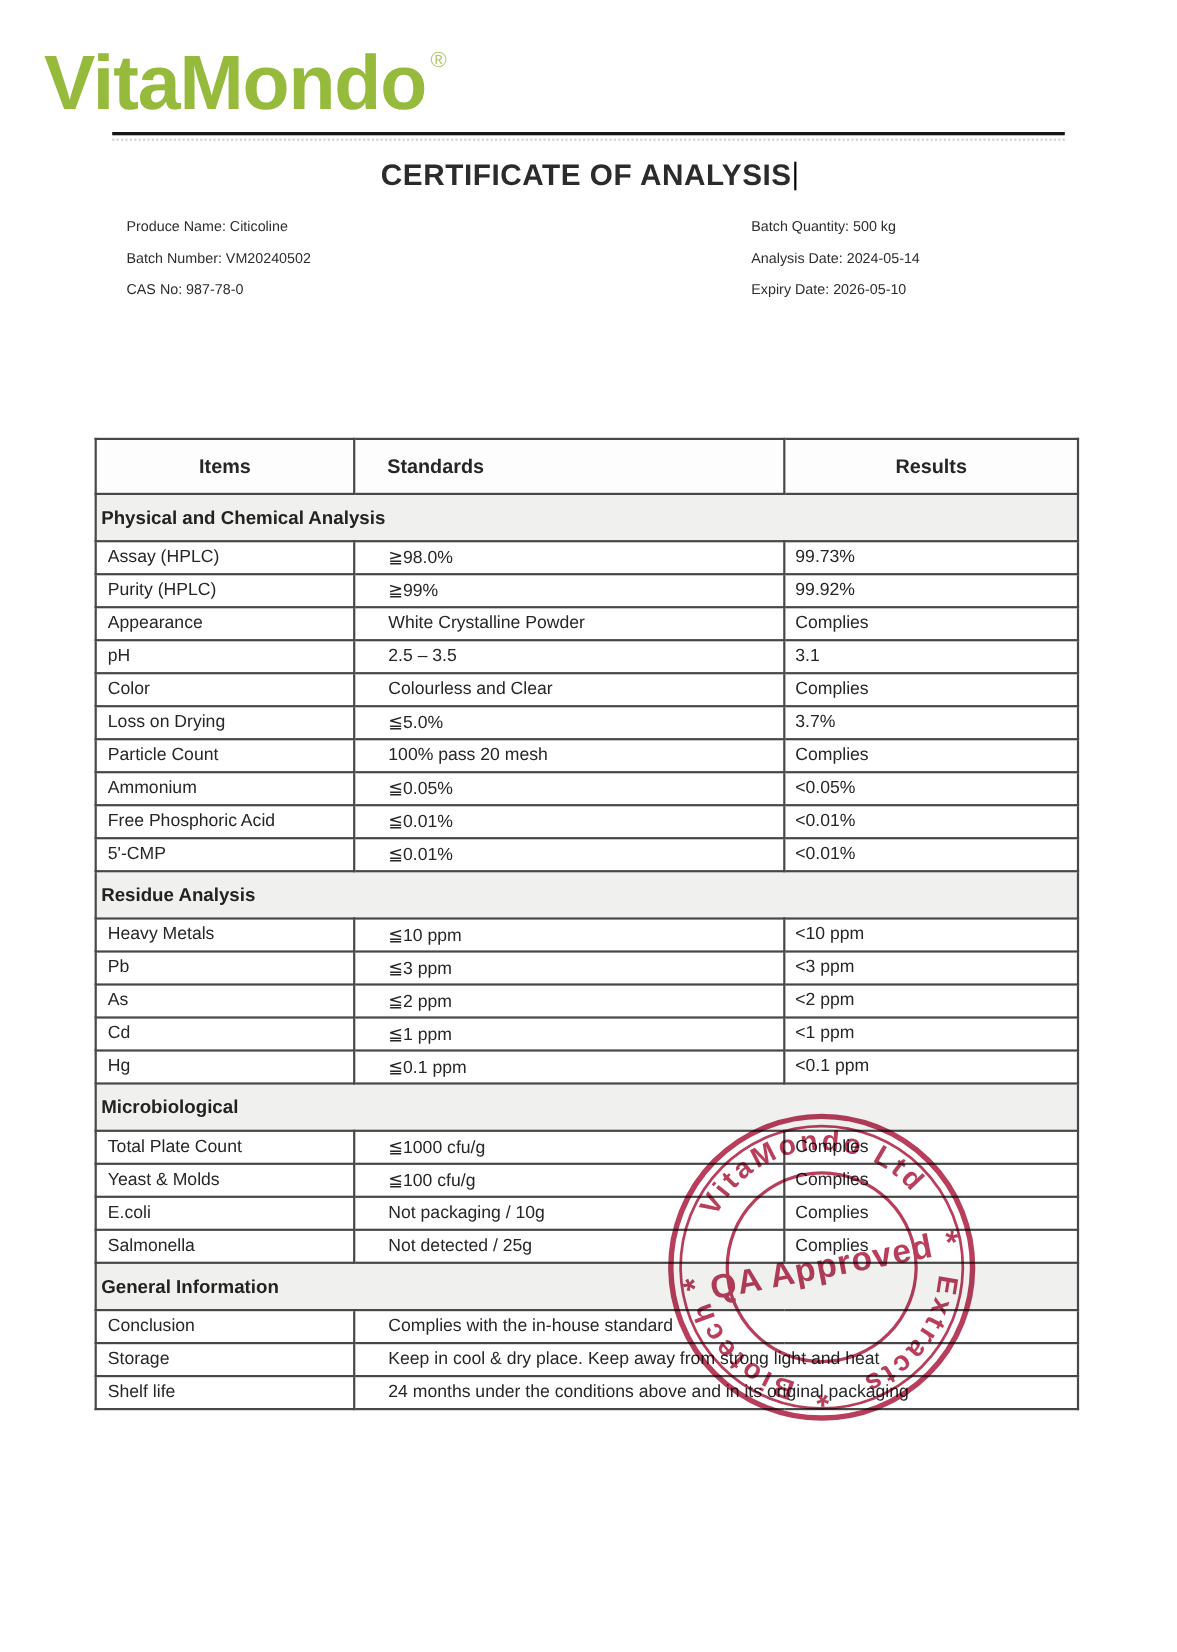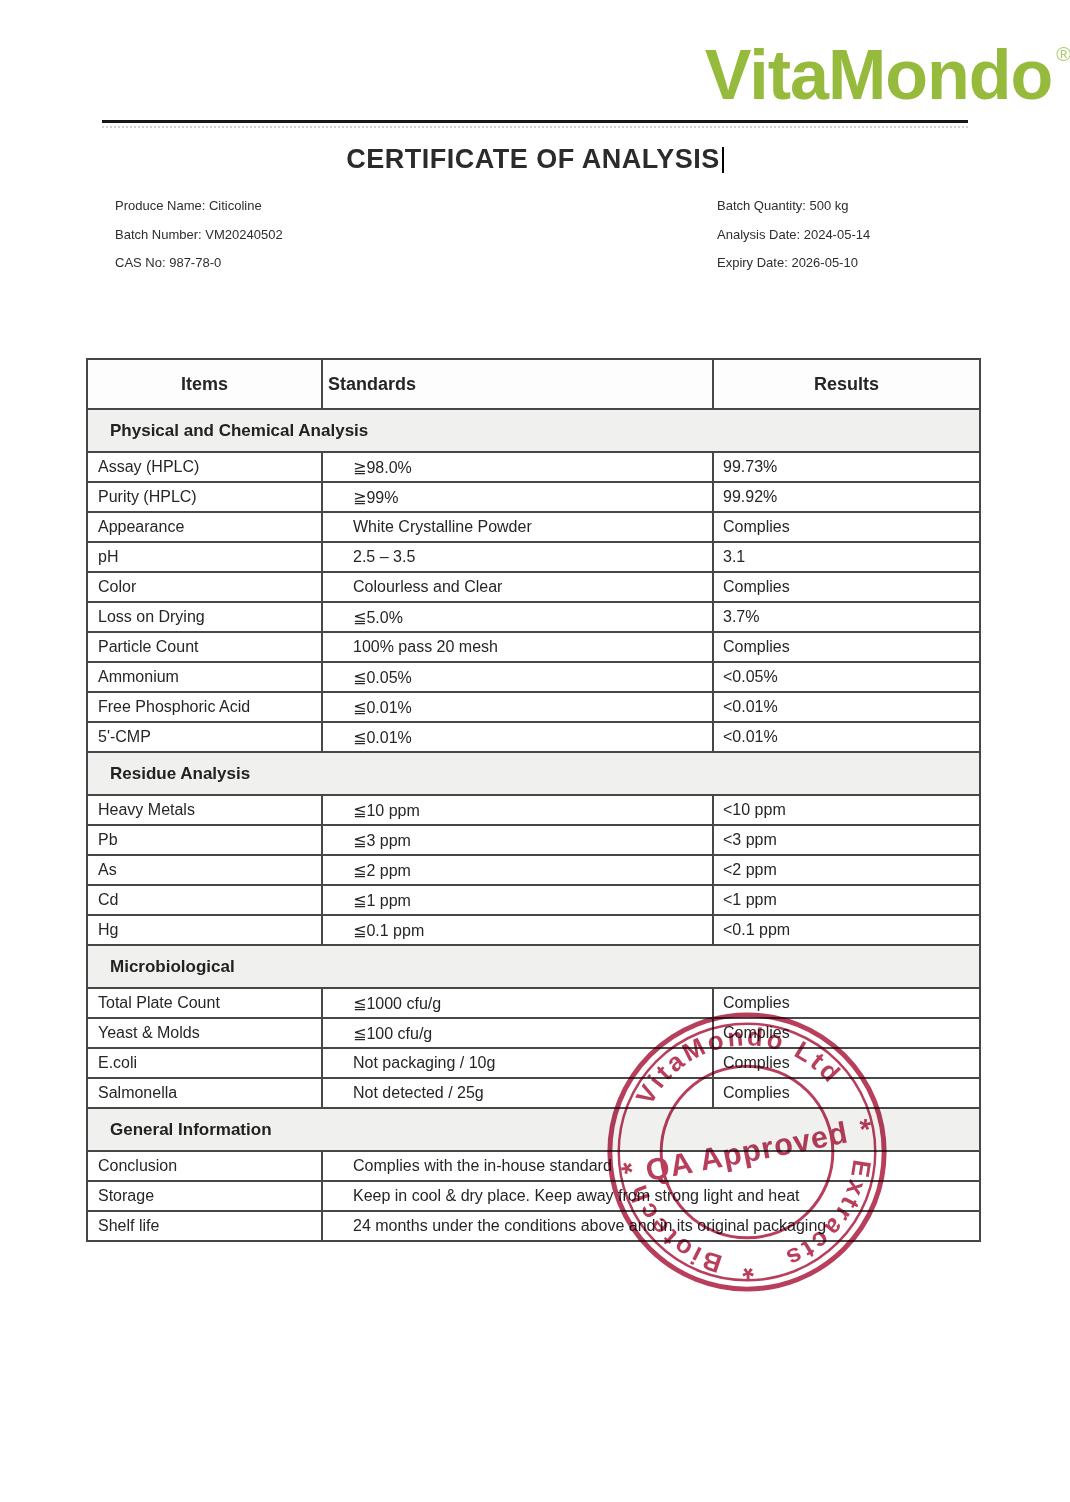--- a/index.html
+++ b/index.html
@@ -15,22 +15,23 @@
     position:relative;
     width:1070px;height:1502px;
     background:#ffffff;
     font-family:"Liberation Sans","DejaVu Sans",sans-serif;
     color:var(--ink);
     overflow:hidden;
   }
   
   .logo-wrap{
     padding-top:40px;
-    text-align:right;
+    text-align:left;
     line-height:1;
+    padding-left:40px;
   }
   .logo{
     display:inline-block;
     font-size:70px;
     font-weight:600;
     letter-spacing:-1px;
     color:var(--brand);
   }
   .logo .rmark{
     font-size:20px;
@@ -71,55 +72,55 @@
   
   .info{
     position:relative;
     margin-top:17px;
     height:120px;
     font-size:13px;
     color:#2e2e2e;
   }
   .info-col{position:absolute;top:0;line-height:28.5px;}
   .info-left{left:115px;}
-  .info-right{left:717px;}
+  .info-right{left:683px;}
   
   table.coa{
     position:absolute;
     left:86px;top:358px;
     width:893px;
     border-collapse:collapse;
     table-layout:fixed;
     font-size:16px;
     color:var(--ink);
   }
   table.coa col.w1{width:235px;}
   table.coa col.w2{width:391px;}
   table.coa col.w3{width:267px;}
   table.coa th, table.coa td{
     border:2px solid var(--border);
     vertical-align:middle;
     overflow:hidden;
     white-space:nowrap;
   }
-  table.coa{border:2px solid var(--border-dark);}
+  table.coa{border:2px solid var(--border-dark);margin-top:40px;}
   table.coa thead th{
     height:50px;
     font-size:18px;
     font-weight:700;
     background:#fdfdfd;
   }
   th.h-items, th.h-results{text-align:center;}
-  th.h-standards{text-align:left;padding-left:5px;}
+  th.h-standards{text-align:left;padding-left:29px;}
   tr.section-row td{
     height:43px;
     background:#f0f0ef;
     font-weight:700;
     font-size:17px;
-    padding-left:22px;
+    padding-left:4px;
     color:#222;
   }
   td.c-item{height:30px;padding-left:10px;}
   td.c-std{padding-left:30px;}
   td.c-res{padding-left:9px;}
   
   .stamp{
     position:absolute;
     left:599px;top:1004px;
     width:296px;height:296px;

